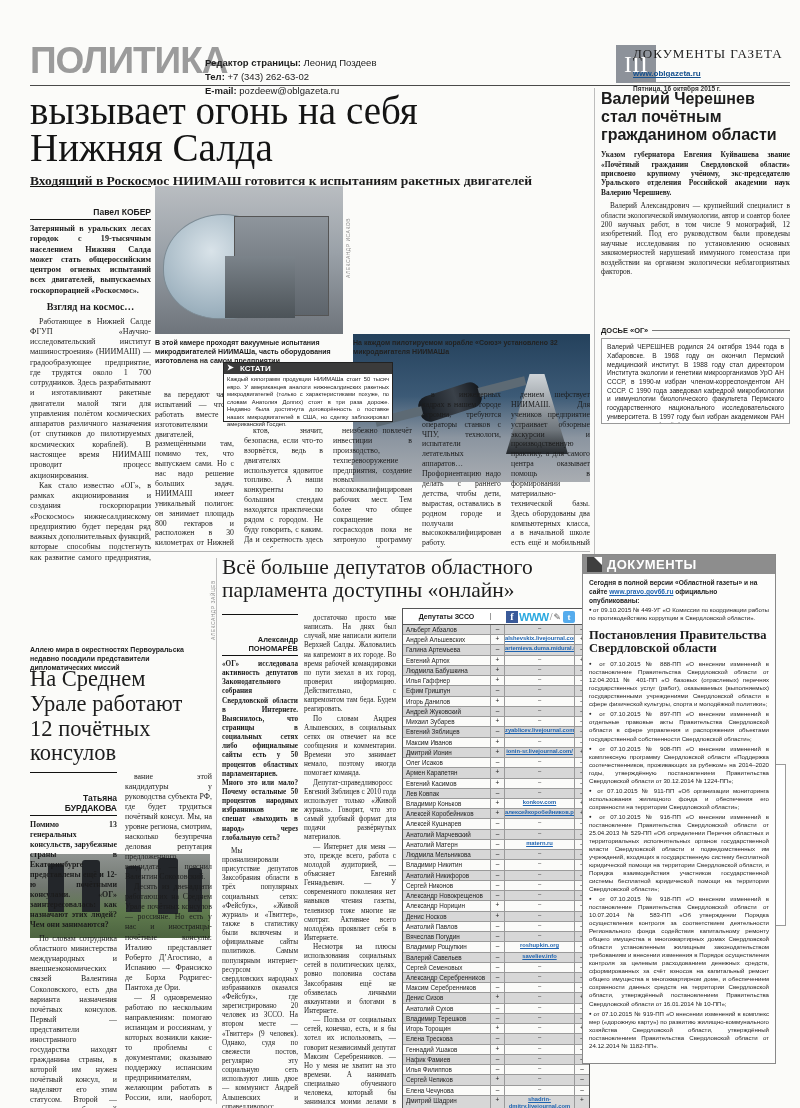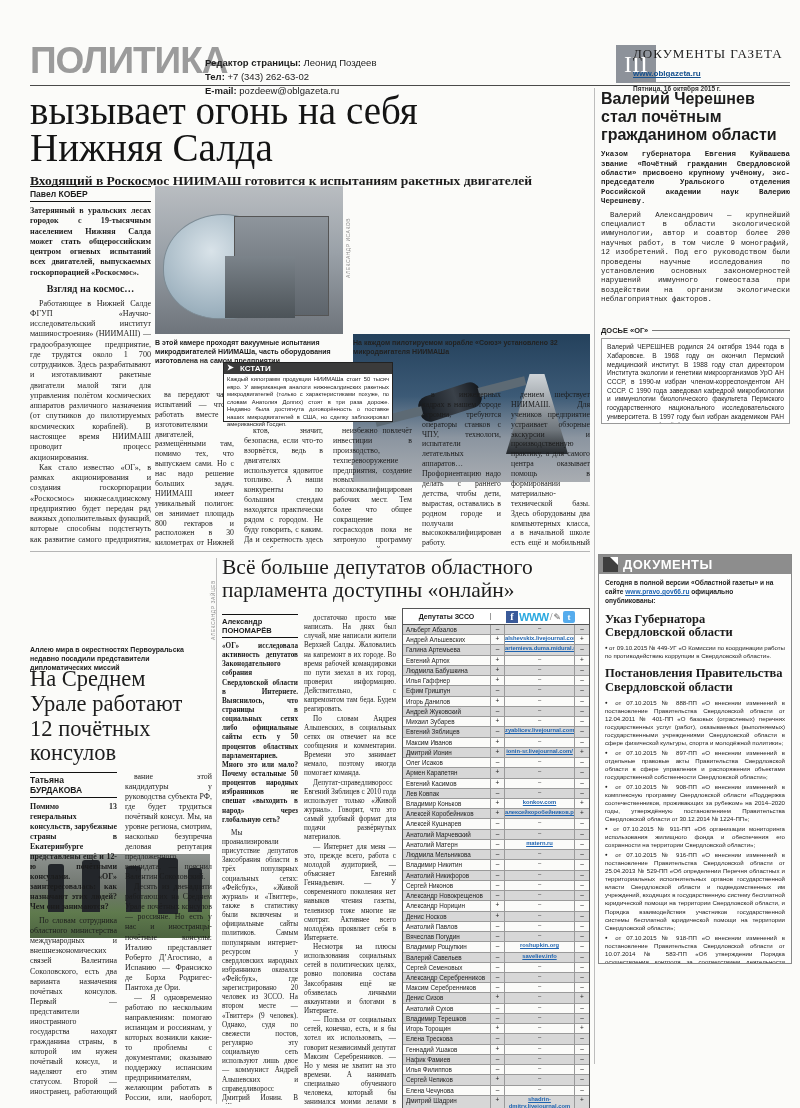--- a/index.html
+++ b/index.html
@@ -16,26 +16,26 @@
   .mh-site { font-family:"Liberation Sans", sans-serif; font-size:8px; font-weight:bold; text-decoration:underline; color:#15508d; display:inline-block; margin-top:2px;}
   .mh-date { font-family:"Liberation Sans", sans-serif; font-size:6.5px; font-weight:bold; color:#333; border-top:1px solid #999; margin-top:2px; padding-top:2px; }
   .toprule { border-top:1.5px solid #4a4a4a; }
 
   
   .h-main { font-size:39px; line-height:0.96; font-weight:normal; color:#141414; }
   .h-sub { font-size:13.5px; font-weight:bold; margin-top:8px; }
   .h-mid { font-size:21.5px; line-height:1.08; }
   .h-cons { font-size:22.5px; line-height:1.1; }
 
-  .byline { font-family:"Liberation Sans", sans-serif; font-size:8.5px; font-weight:bold; border-top:1px solid #111; border-bottom:1px solid #111; padding:2px 0 2px 0; margin-bottom:4px; }
+  .byline { font-family:"Liberation Sans", sans-serif; font-size:8.5px; font-weight:bold; border-top:1px solid #111; border-bottom:1px solid #111; padding:20px 0 2px 0; margin-bottom:4px;text-align:right; }
   .col { overflow:hidden; text-align:justify; }
   .p { font-size:inherit; line-height:1.27; text-align:justify; text-indent:9px; margin:0; }
   .p.lead { font-weight:bold; text-indent:0; margin-bottom:4px; }
   .p.sub { font-weight:bold; text-align:center; text-indent:0; font-size:10px; margin:5px 0 3px 0; }
-  .sans .p { font-family:Liberation Mono, monospace; }
+  .sans .p { font-family:Liberation Serif, serif; }
 
   
   .photo { position:relative; overflow:hidden; }
   .ph1 { background:linear-gradient(180deg,#b9bdc1 0%,#9aa1a8 45%,#6e747b 100%); }
   .ph1 .chamber { position:absolute; left:8px; top:28px; width:120px; height:105px; background:radial-gradient(circle at 40% 35%,#d9e3e9,#9fb3c0 60%,#77909f); border-radius:50% 50% 46% 46%; border:1px solid #7d8b94;}
   .ph1 .rig { position:absolute; right:14px; top:30px; width:95px; height:100px; background:linear-gradient(180deg,#8e959c,#5d646b); border:1px solid #555; }
   .ph1 .rig2 { position:absolute; right:48px; top:70px; width:70px; height:62px; background:linear-gradient(180deg,#7b838a,#4c5358); }
   .ph2 { background:linear-gradient(180deg,#24415c 0%,#3c5a76 42%,#8b95a0 70%,#a9adb2 100%); }
   .ph2 .soyuz { position:absolute; left:65px; top:55px; width:64px; height:26px; background:linear-gradient(90deg,#14181d,#3a4149 60%,#14181d); border-radius:10px; transform:rotate(-18deg); }
   .ph2 .panel1 { position:absolute; left:22px; top:78px; width:48px; height:9px; background:#5d6a74; transform:rotate(-14deg); }
@@ -603,30 +603,29 @@
   <div class="place">г. Екатеринбург</div>
   <div class="subj">О присвоении В.А. Черешневу почётного звания Свердловской области «Почётный гражданин Свердловской области»</div>
   <div class="body">В соответствии с Областным законом от 19 апреля 1999 года № 5-ОЗ «О наградах, почётных званиях Свердловской области и наградах высших органов государственной власти Свердловской области», Законом Свердловской области от 11 июня 2005 года № 91-ОЗ «О почётном звании Свердловской области «Почётный гражданин Свердловской области» и по представлению Правительства Свердловской области ПОСТАНОВЛЯЮ: 1. Присвоить Черешневу Валерию Александровичу — директору федерального государственного бюджетного учреждения науки Института иммунологии и физиологии Уральского отделения Российской академии наук — почётное звание Свердловской области «Почётный гражданин Свердловской области». 2. Настоящий указ опубликовать в «Областной газете».</div>
   <div class="sig">
     <span>Губернатор Свердловской области</span>
     <span>Е.В. Куйвашев</span>
   </div>
   <div class="stamp"></div>
 </div>
 
-<div class="abs docs" style="left:598px; top:554px; width:194px; height:410px; overflow:hidden;">
+<div class="abs docs" style="left:582px; top:554px; width:194px; height:510px; overflow:hidden;">
   <div class="docs-bar">
     <span class="doc-icon"></span>
     <span>ДОКУМЕНТЫ</span>
   </div>
   <div class="docs-pad">
     <div class="docs-intro">
       <span>Сегодня в полной версии «Областной газеты» и на сайте </span><a>www.pravo.gov66.ru</a><span> официально опубликованы:</span>
     </div>
-    <h3>Указ Губернатора Свердловской области</h3>
     <div>
 
     <p class="item">от 09.10.2015 № 449-УГ «О Комиссии по координации работы по противодействию коррупции в Свердловской области».</p>
       </div>
     <h3>Постановления Правительства Свердловской области</h3>
     <div>
 
     <p class="item">от 07.10.2015 № 888-ПП «О внесении изменений в постановление Правительства Свердловской области от 12.04.2011 № 401-ПП «О базовых (отраслевых) перечнях государственных услуг (работ), оказываемых (выполняемых) государственными учреждениями Свердловской области в сфере физической культуры, спорта и молодёжной политики»;</p>
         <p class="item">от 07.10.2015 № 897-ПП «О внесении изменений в отдельные правовые акты Правительства Свердловской области в сфере управления и распоряжения объектами государственной собственности Свердловской области»;</p>
         <p class="item">от 07.10.2015 № 908-ПП «О внесении изменений в комплексную программу Свердловской области «Поддержка соотечественников, проживающих за рубежом» на 2014–2020 годы, утверждённую постановлением Правительства Свердловской области от 30.12.2014 № 1224-ПП»;</p>

